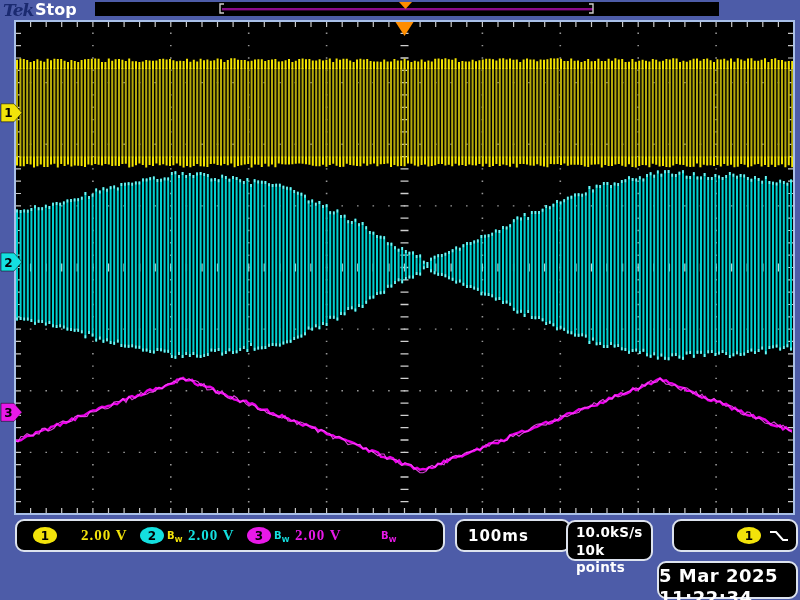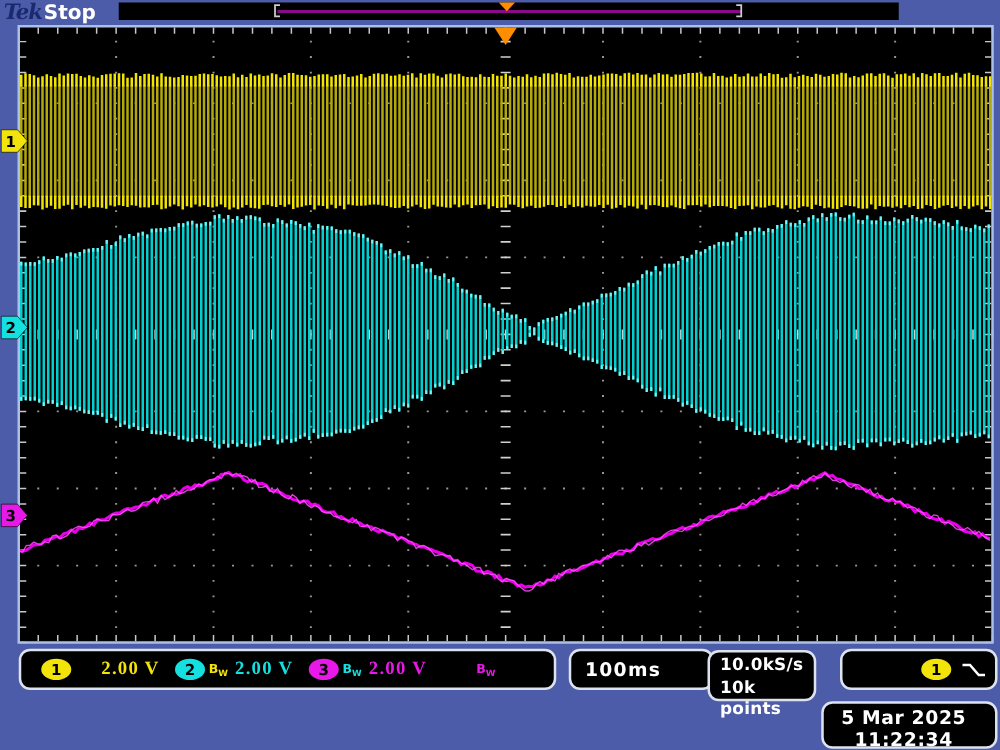--- a/index.html
+++ b/index.html
@@ -18,22 +18,22 @@
   .scale{font-weight:bold;font-size:15px;margin-left:24px;width:72px;letter-spacing:1px;font-family:Liberation Serif, serif;}
   .bw{font-size:10px;font-weight:bold;margin-left:14px;line-height:1;}
   .bw-sub{font-size:7px;position:relative;top:3px;}
   #tb-box{left:455px;top:519px;width:116px;height:33px;display:flex;align-items:center;
           font-weight:bold;font-size:15px;padding-left:11px;letter-spacing:1px;}
   #acq-box{left:566px;top:520px;width:87px;height:41px;font-weight:bold;font-size:13.5px;
            line-height:1.3;padding:2px 0 0 8px;letter-spacing:0.2px;}
   #trig-box{left:672px;top:519px;width:126px;height:33px;display:flex;align-items:center;
             justify-content:flex-end;gap:8px;padding-right:7px;}
   .trig-level{font-weight:bold;font-size:15px;letter-spacing:0.5px;}
-  #dt-box{left:657px;top:561px;width:141px;height:38px;text-align:center;font-weight:bold;
-          font-size:15px;line-height:1.22;padding:2px 9px 0 0;letter-spacing:0.5px;}
+  #dt-box{left:657px;top:561px;width:141px;height:38px;text-align:left;font-weight:bold;
+          font-size:18px;line-height:1.22;padding:2px 9px 0 0;letter-spacing:0.5px;}
 </style>
 </head>
 <body>
 
 <div class="screen">
 
   <svg id="scope-svg" width="800" height="600">
       <rect x="15" y="21" width="779" height="493" fill="#000"></rect>
       <rect x="95" y="2" width="624" height="14" fill="#000"></rect>
       <rect x="222" y="8" width="371" height="2.4" fill="#8a0b8a"></rect>

